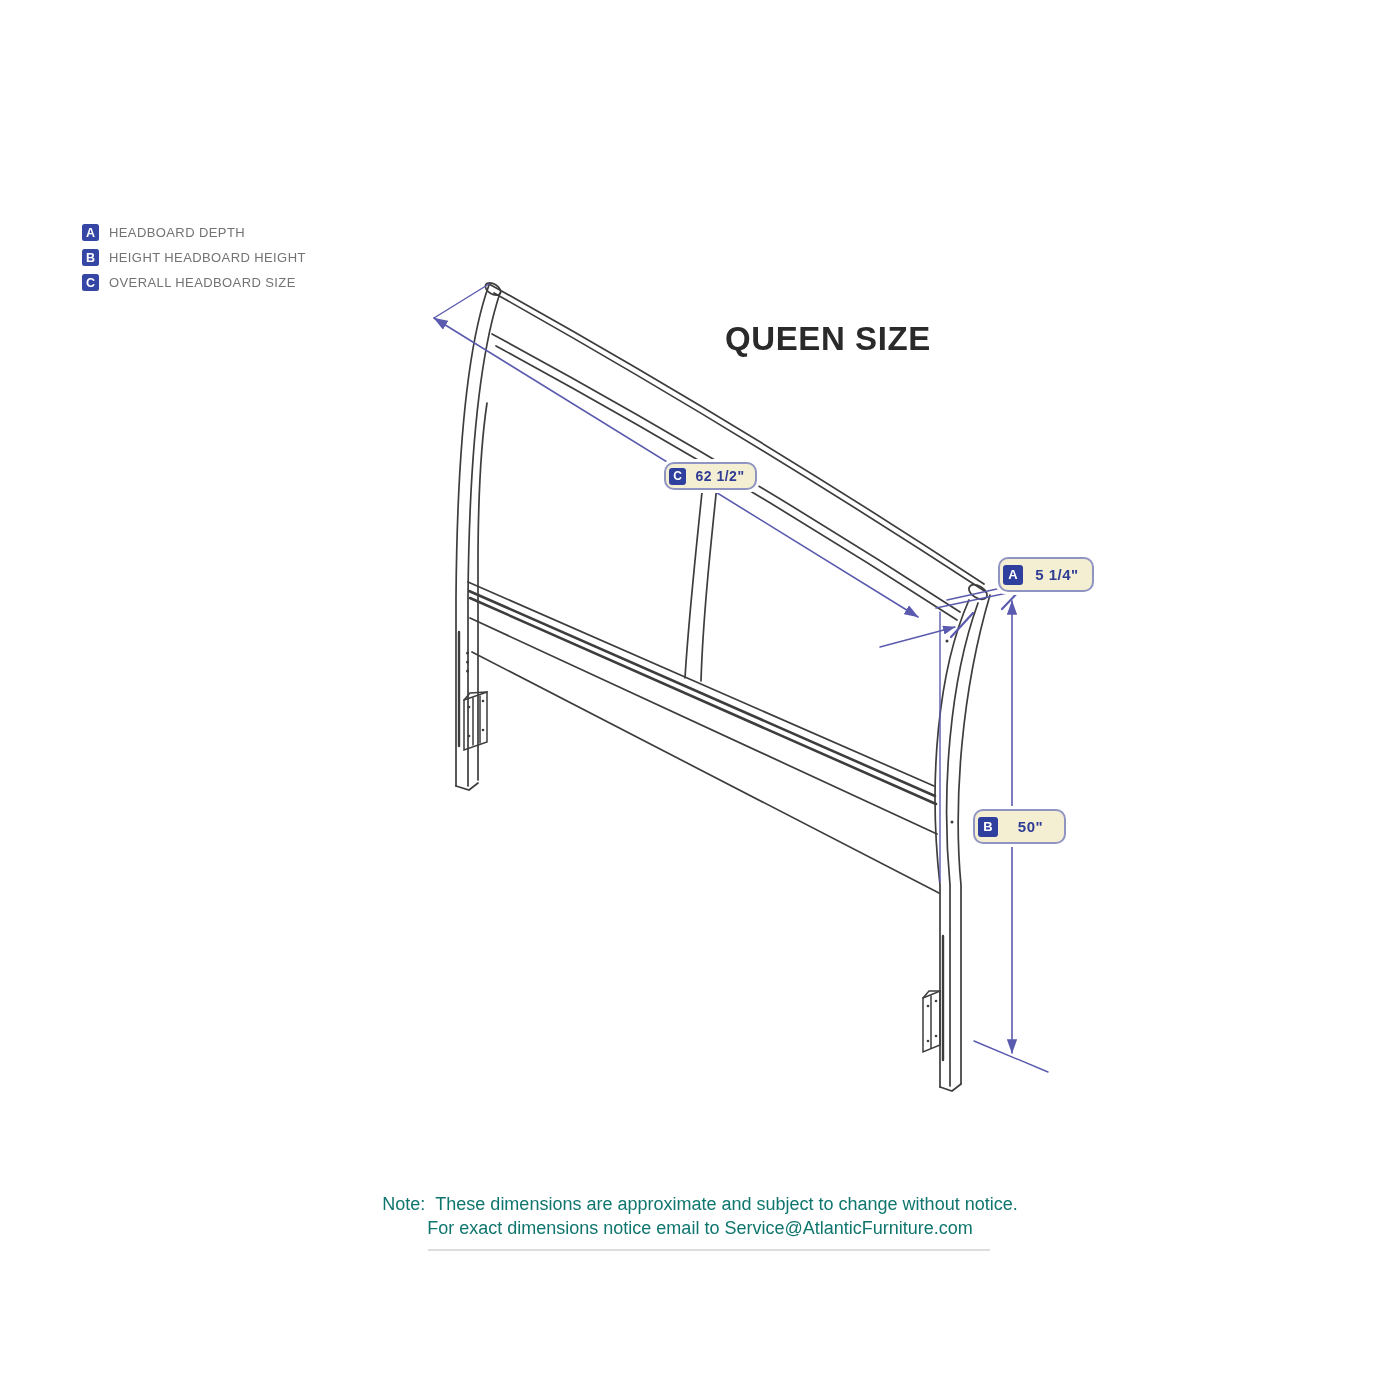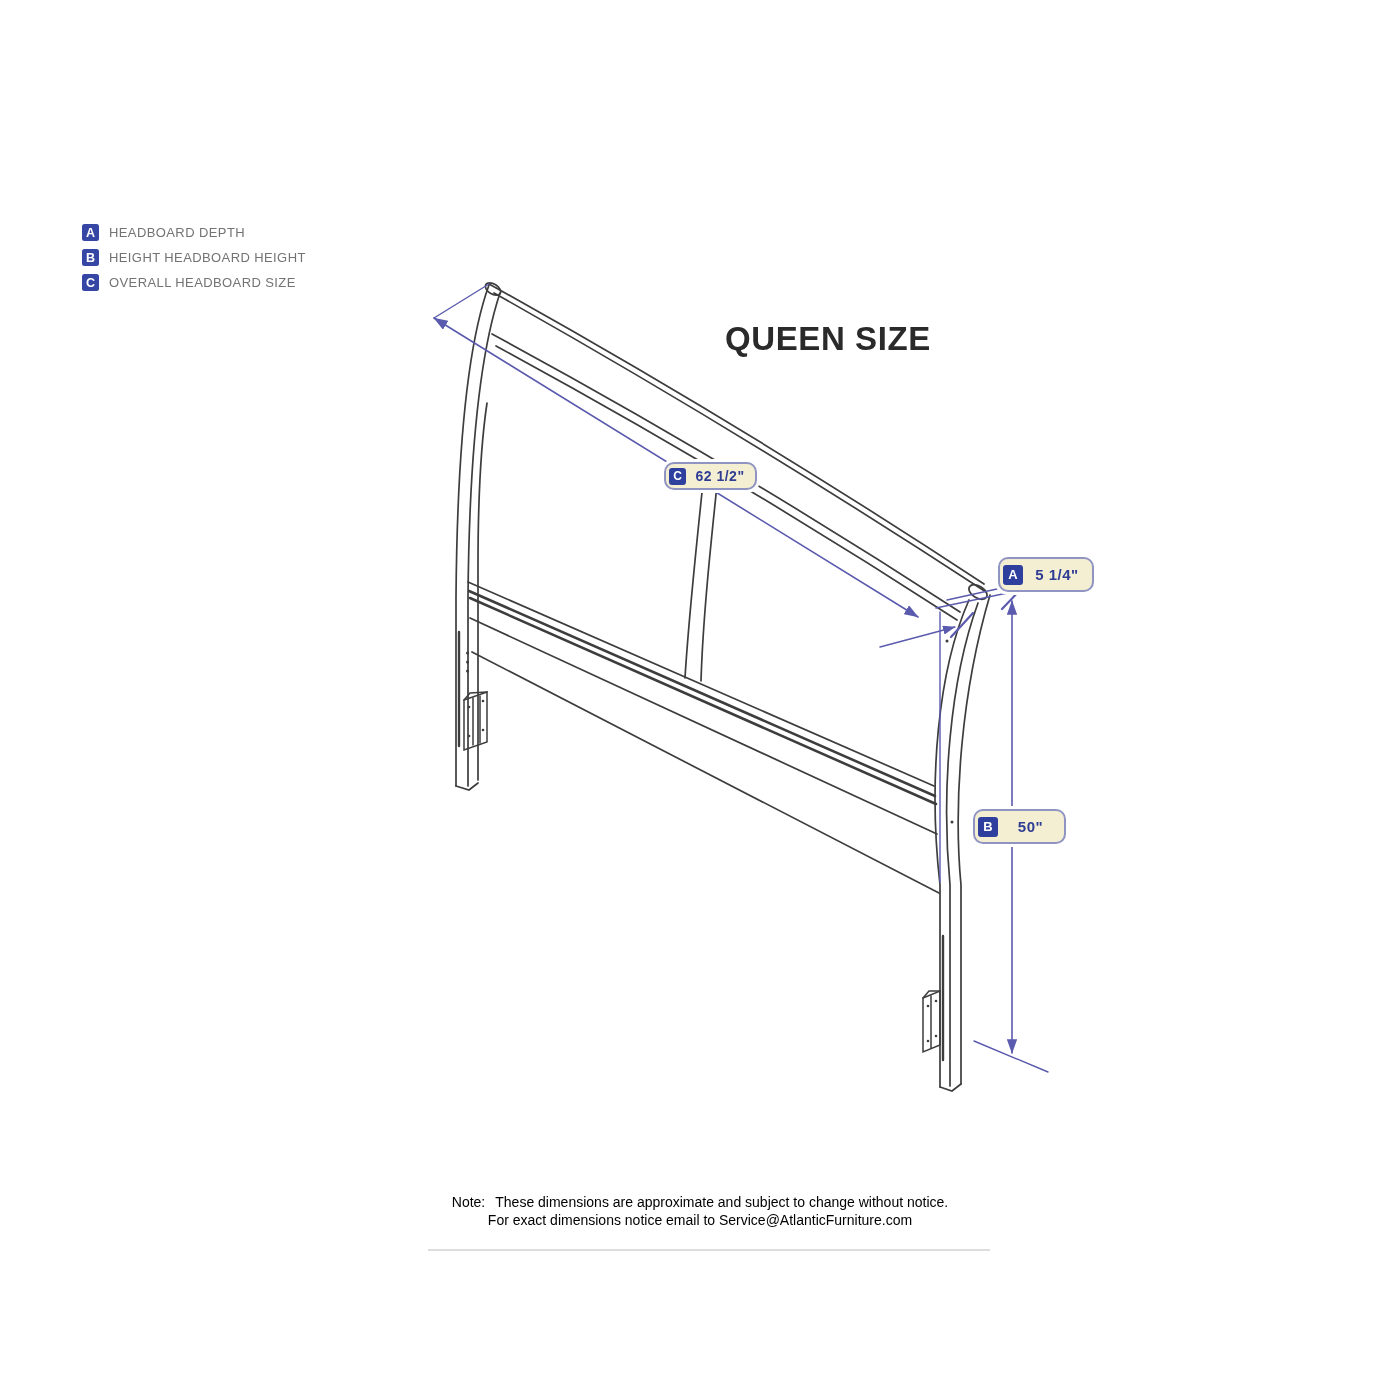--- a/index.html
+++ b/index.html
@@ -52,21 +52,21 @@
   .pill-c .dim-badge{width:17px;height:17px;font-size:12px;}
   .pill-c .dim-value{font-size:14px;}
   .pill-a{left:998px;top:557px;width:96px;height:35px;}
   .pill-b{left:973px;top:809px;width:93px;height:35px;}
   .pill-a .dim-badge,.pill-b .dim-badge{width:20px;height:20px;font-size:13px;}
   .pill-a .dim-value,.pill-b .dim-value{font-size:15px;}
 
   
   .note{
     position:absolute;left:50%;top:1193px;transform:translateX(-50%);
-    text-align:center;font-size:14px;color:#000000;line-height:1.32;white-space:nowrap;
+    text-align:center;font-size:18px;color:#0f766e;line-height:1.32;white-space:nowrap;
   }
   .note-prefix{margin-right:10px;}
   .note-rule{position:absolute;left:428px;top:1249px;width:562px;height:2px;background:#cbcbcb;opacity:.65;}
 </style>
 </head>
 <body>
 
 <div class="canvas">
 
   <svg class="drawing" viewBox="0 0 1400 1400" fill="none">

